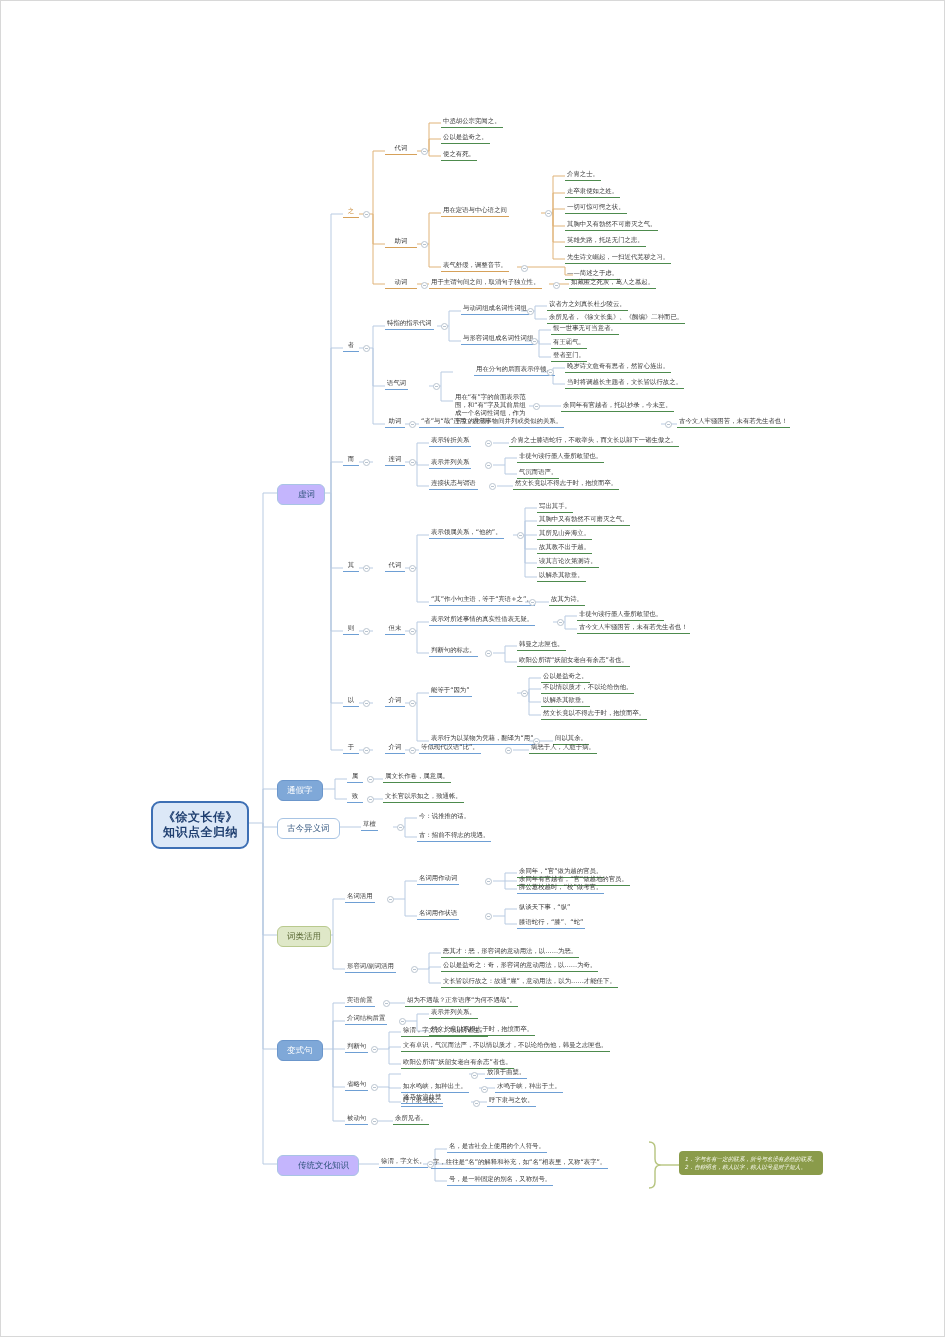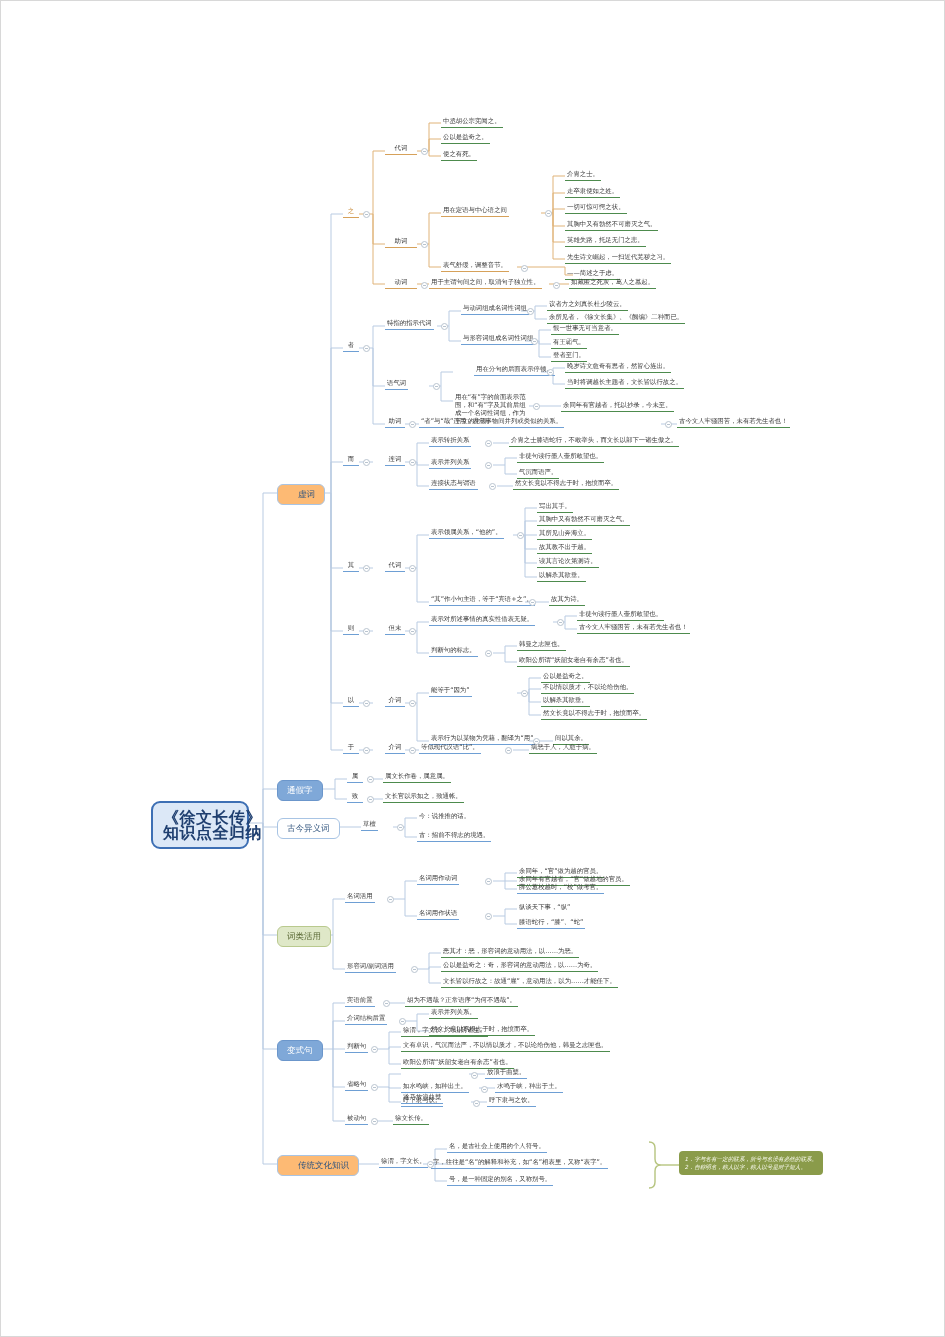--- a/index.html
+++ b/index.html
@@ -19,38 +19,38 @@
   svg.links{position:absolute;left:0;top:0;width:945px;height:1337px;pointer-events:none;}
 
   .node{position:absolute;box-sizing:border-box;white-space:nowrap;}
 
   
   .root{
     background:#dce8f7;
     border:2px solid #3d6fb4;
     border-radius:9px;
     color:#1f3f70;
-    font-size:16px;
+    font-size:12px;
     font-weight:bold;
     line-height:15px;
     text-align:left;
     padding:7px 10px;
     letter-spacing:.5px;
   }
 
   
   .l1{
     font-size:8.5px;
     border-radius:6px;
     padding:4px 9px;
     text-align:center;
     line-height:11px;
   }
   .l1.fill-blue{background:#7fa8d8;border:1px solid #6b96cb;color:#fff;}
-  .l1.fill-lblue{background:#fdba74;border:1px solid #a8c4e4;color:#33567f;padding-left:20px;}
+  .l1.fill-lblue{background:#c4b5fd;border:1px solid #a8c4e4;color:#33567f;padding-left:20px;}
   .l1.fill-white{background:#ffffff;border:1px solid #a8c4e4;color:#33567f;}
   .l1.fill-green{background:#dfe8c8;border:1px solid #b9c98e;color:#55632f;}
 
   
   .leaf{
     font-size:6.4px;
     line-height:8.5px;
     color:#3a3a3a;
     padding:0 2px 1.5px 2px;
     border-bottom:1.6px solid #4d8b4d;
@@ -486,21 +486,21 @@
   <div class="node leaf b" style="left:400px;top:1081px;">如水鸣峡，如种出土。</div>
   <div class="tgl" style="left:480px;top:1085px;"></div>
   <div class="node leaf b" style="left:494px;top:1081px;">水鸣于峡，种出于土。</div>
 
   <div class="node leaf b" style="left:400px;top:1095px;">呼下隶与饮。</div>
   <div class="tgl" style="left:472px;top:1099px;"></div>
   <div class="node leaf b" style="left:486px;top:1095px;">呼下隶与之饮。</div>
 
   <div class="node mid" style="left:344px;top:1113px;"><span>被动句</span></div>
   <div class="tgl" style="left:370px;top:1117px;"></div>
-  <div class="node leaf" style="left:392px;top:1113px;">徐文长传。</div>
+  <div class="node leaf" style="left:392px;top:1113px;">余所见者。</div>
 
   <div class="node mid" style="left:378px;top:1156px;"><span>徐渭，字文长。</span></div>
   <div class="tgl" style="left:426px;top:1160px;"></div>
   <div class="node leaf b" style="left:446px;top:1141px;">名，是古社会上使用的个人符号。</div>
   <div class="node leaf b" style="left:430px;top:1157px;">字，往往是“名”的解释和补充，如“名”相表里，又称“表字”。</div>
   <div class="node leaf b" style="left:446px;top:1174px;">号，是一种固定的别名，又称别号。</div>
 
   <div class="node note" style="left:678px;top:1150px;">
     <div>1．字与名有一定的联系，所号与名没有必然的联系。</div>
     <div>2．自称明名，称人以字，称人以号是对子短人。</div>

